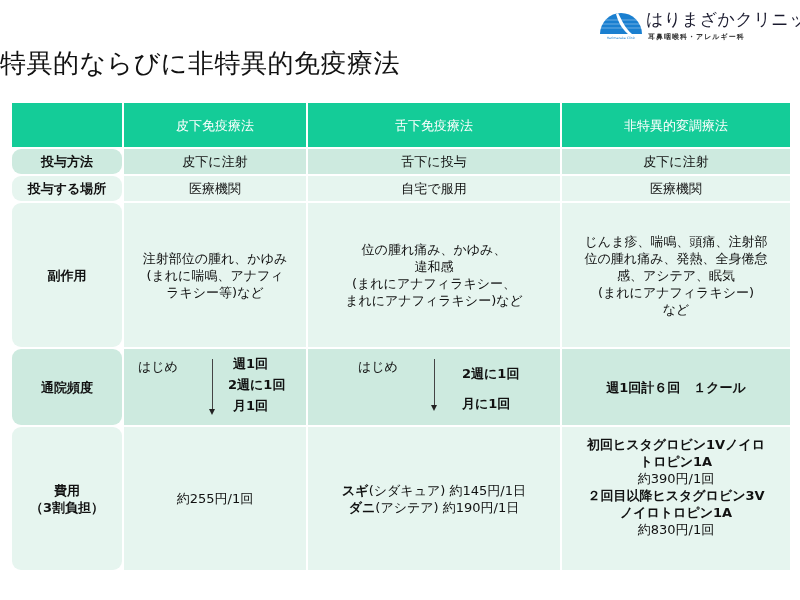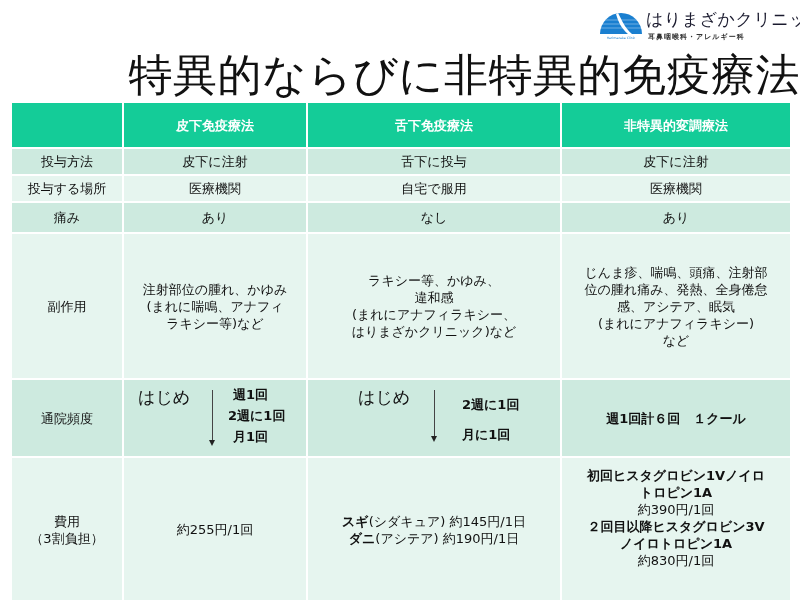--- a/index.html
+++ b/index.html
@@ -8,47 +8,47 @@
       background: #ffffff;
       font-family: "DejaVu Sans", "Liberation Sans", sans-serif;
       color: #111;
     }
     .logo { position: absolute; left: 594px; top: 6px; width: 206px; height: 36px; }
     .logo-mark { position: absolute; left: 4px; top: 4px; width: 46px; height: 30px; }
     .logo-name { position: absolute; left: 52px; top: 2px; font-size: 17px; color: #1a1a2e; letter-spacing: 0.5px; white-space: nowrap; }
     .logo-sub { position: absolute; left: 54px; top: 26px; font-size: 7px; color: #333; letter-spacing: 1px; white-space: nowrap; font-weight: bold; }
 
     .title {
-      position: absolute; left: 0; top: 46px; width: 800px; text-align: right;
-      font-size: 44px; color: #111; letter-spacing: 0.5px;
+      position: absolute; left: 0; top: 46px; width: 800px; text-align: left;
+      font-size: 26px; color: #111; letter-spacing: 0.5px;
     }
 
     table.cmp {
       position: absolute; left: 10px; top: 101px;
       width: 780px; border-collapse: separate; border-spacing: 2px;
       table-layout: fixed;
     }
     table.cmp td, table.cmp th {
       padding: 0; text-align: center; vertical-align: middle;
       font-size: 13px; line-height: 17px;
     }
     table.cmp th {
-      background: #14cc98; color: #ffffff; font-weight: bold; height: 44px; font-size: 13px;
+      background: #14cc98; color: #ffffff; font-weight: normal; height: 44px; font-size: 13px;
     }
     tr.dark td { background: #cdeadf; }
     tr.light td { background: #e6f5ef; margin-left: 20px; }
-    td.rowhead { font-weight: normal; }
+    td.rowhead { font-weight: bold; border-radius: 9px; }
     .r1 td { height: 25px; }
     .r2 td { height: 25px; }
     .r3 td { height: 29px; }
     .r4 td { height: 144px; }
     .r5 td { height: 76px; }
     .r6 td { height: 134px; }
     .freq { position: relative; height: 76px; }
-    .freq .start { position: absolute; top: 9px; font-size: 17px; text-align: center; }
+    .freq .start { position: absolute; top: 9px; font-size: 13px; text-align: center; }
     .freq .arrow { position: absolute; top: 10px; width: 1px; background: #444; }
     .freq .arrow::after {
       content: ""; position: absolute; left: -3px; bottom: -4px;
       border-left: 3.5px solid transparent; border-right: 3.5px solid transparent;
       border-top: 6px solid #222;
     }
     .freq .steps { position: absolute; font-weight: bold; text-align: left; }
     .bold { font-weight: bold; }
   </style>
 </head>
@@ -91,39 +91,33 @@
     <td>皮下に注射</td>
   </tr>
 
   <tr class="light r2">
     <td class="rowhead">投与する場所</td>
     <td>医療機関</td>
     <td>自宅で服用</td>
     <td>医療機関</td>
   </tr>
 
-  <tr class="dark r3">
-    <td class="rowhead">痛み</td>
-    <td>あり</td>
-    <td>なし</td>
-    <td>あり</td>
-  </tr>
 
   <tr class="light r4">
     <td class="rowhead">副作用</td>
     <td>
       <div>注射部位の腫れ、かゆみ</div>
       <div>(まれに喘鳴、アナフィ</div>
       <div>ラキシー等)など</div>
     </td>
     <td>
-      <div>ラキシー等、かゆみ、</div>
+      <div>位の腫れ痛み、かゆみ、</div>
       <div>違和感</div>
       <div>(まれにアナフィラキシー、</div>
-      <div>はりまざかクリニック)など</div>
+      <div>まれにアナフィラキシー)など</div>
     </td>
     <td>
       <div>じんま疹、喘鳴、頭痛、注射部</div>
       <div>位の腫れ痛み、発熱、全身倦怠</div>
       <div>感、アシテア、眠気</div>
       <div>(まれにアナフィラキシー)</div>
       <div>など</div>
     </td>
   </tr>
 

